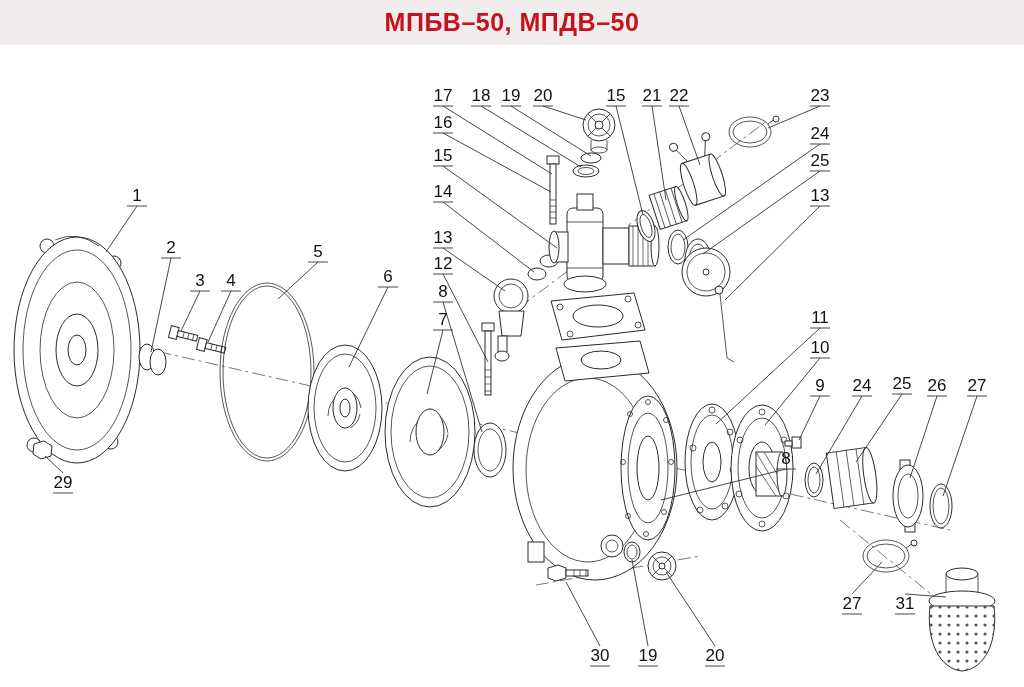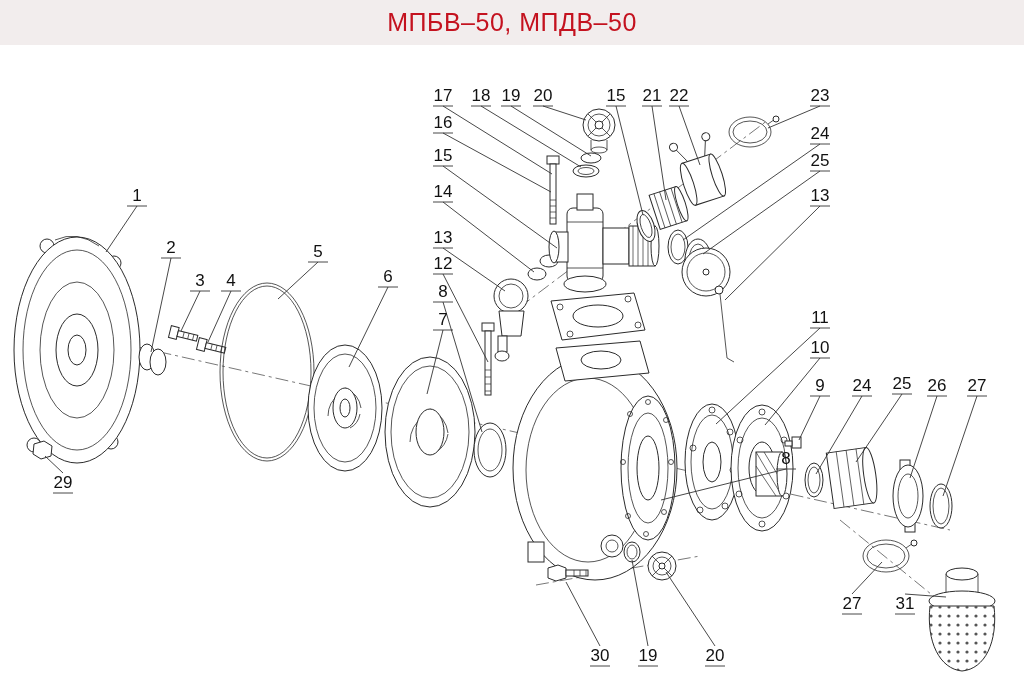--- a/index.html
+++ b/index.html
@@ -1,21 +1,21 @@
 <!DOCTYPE html>
 <html><head>
 <meta charset="utf-8">
 <style>
   *{box-sizing:border-box}
   html,body{margin:0;padding:0}
   body{width:1024px;height:687px;position:relative;background:#fff;
        font-family:"Liberation Sans",sans-serif;overflow:hidden}
   .banner{position:absolute;top:0;left:0;width:1024px;height:45px;background:#f2eded;
           display:flex;align-items:center;justify-content:center;z-index:2}
-  .banner h1{margin:0;font-size:25px;font-weight:400;color:#c4121f;letter-spacing:.5px}
+  .banner h1{margin:0;font-size:25px;font-weight:700;color:#c4121f;letter-spacing:.5px}
   #stage{position:absolute;top:0;left:0;z-index:1}
   .part{fill:#fff;stroke:#2b2b2b;stroke-width:1}
   .thin{fill:none;stroke:#2b2b2b;stroke-width:.8}
   .axis{stroke:#555;stroke-width:.8;stroke-dasharray:13 4 3 4;fill:none}
   .leader{stroke:#333;stroke-width:.9}
   .hatch{stroke:#2b2b2b;stroke-width:.7}
   .callout-text{font-family:"Liberation Sans",sans-serif;font-size:17px;font-weight:500;
                 fill:#111;text-anchor:middle}
 </style>
 </head>

